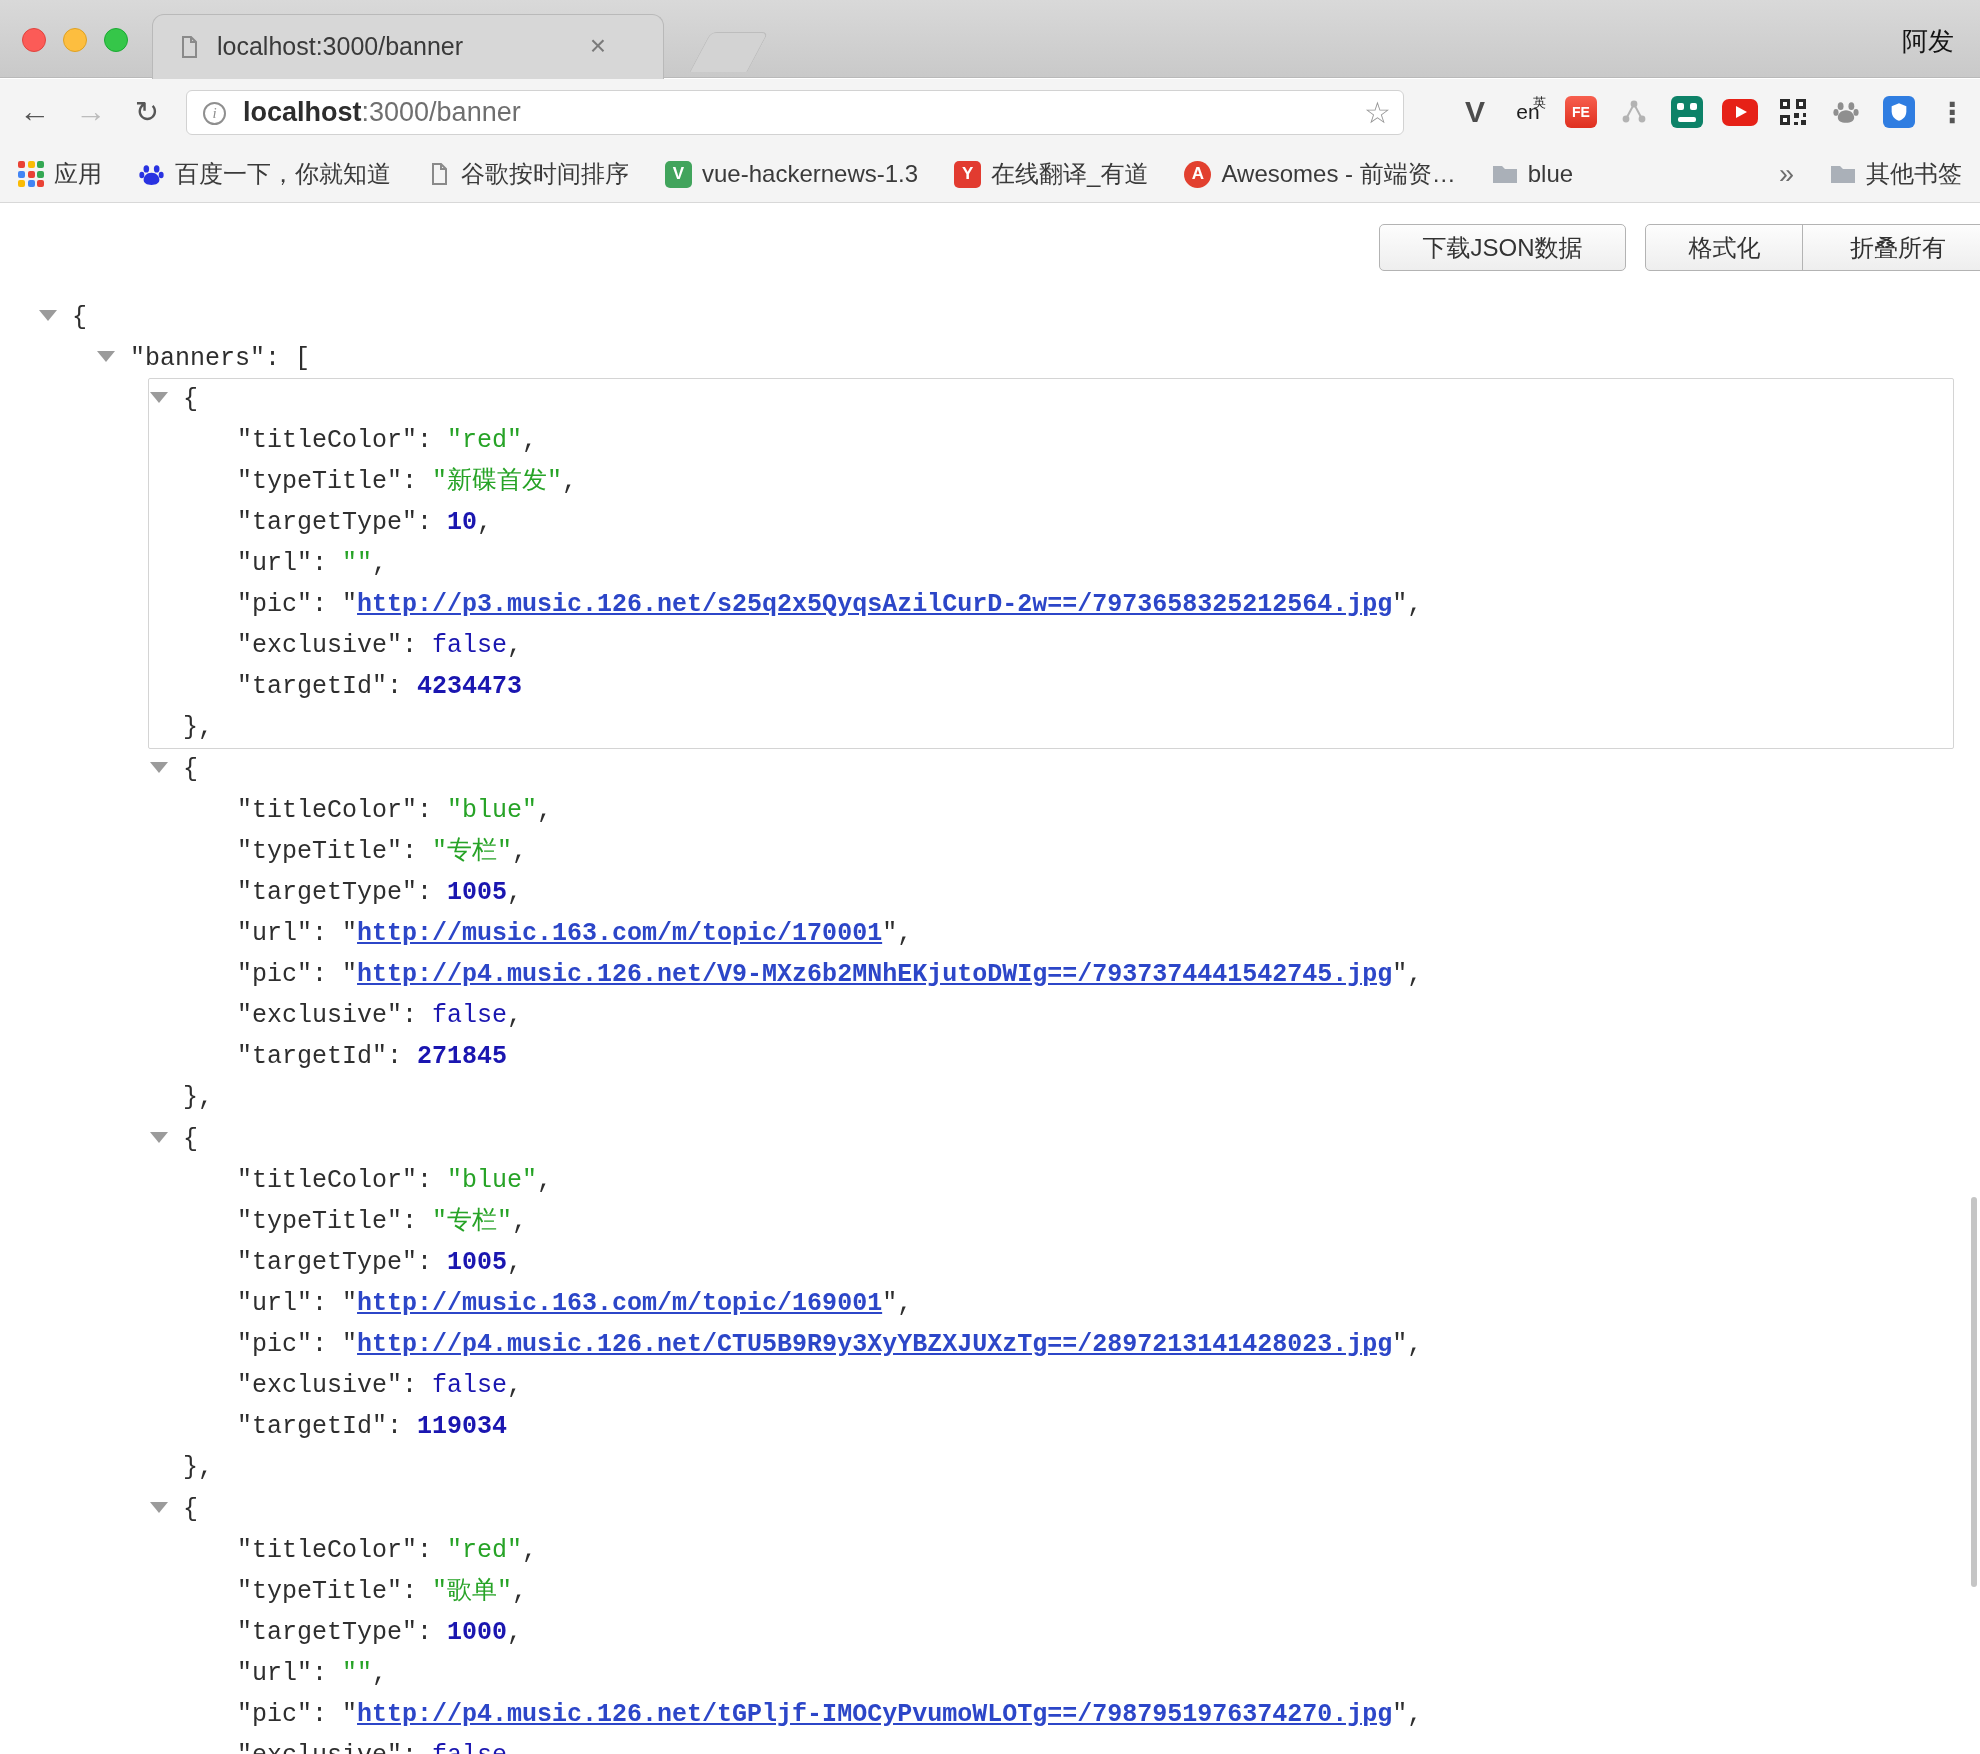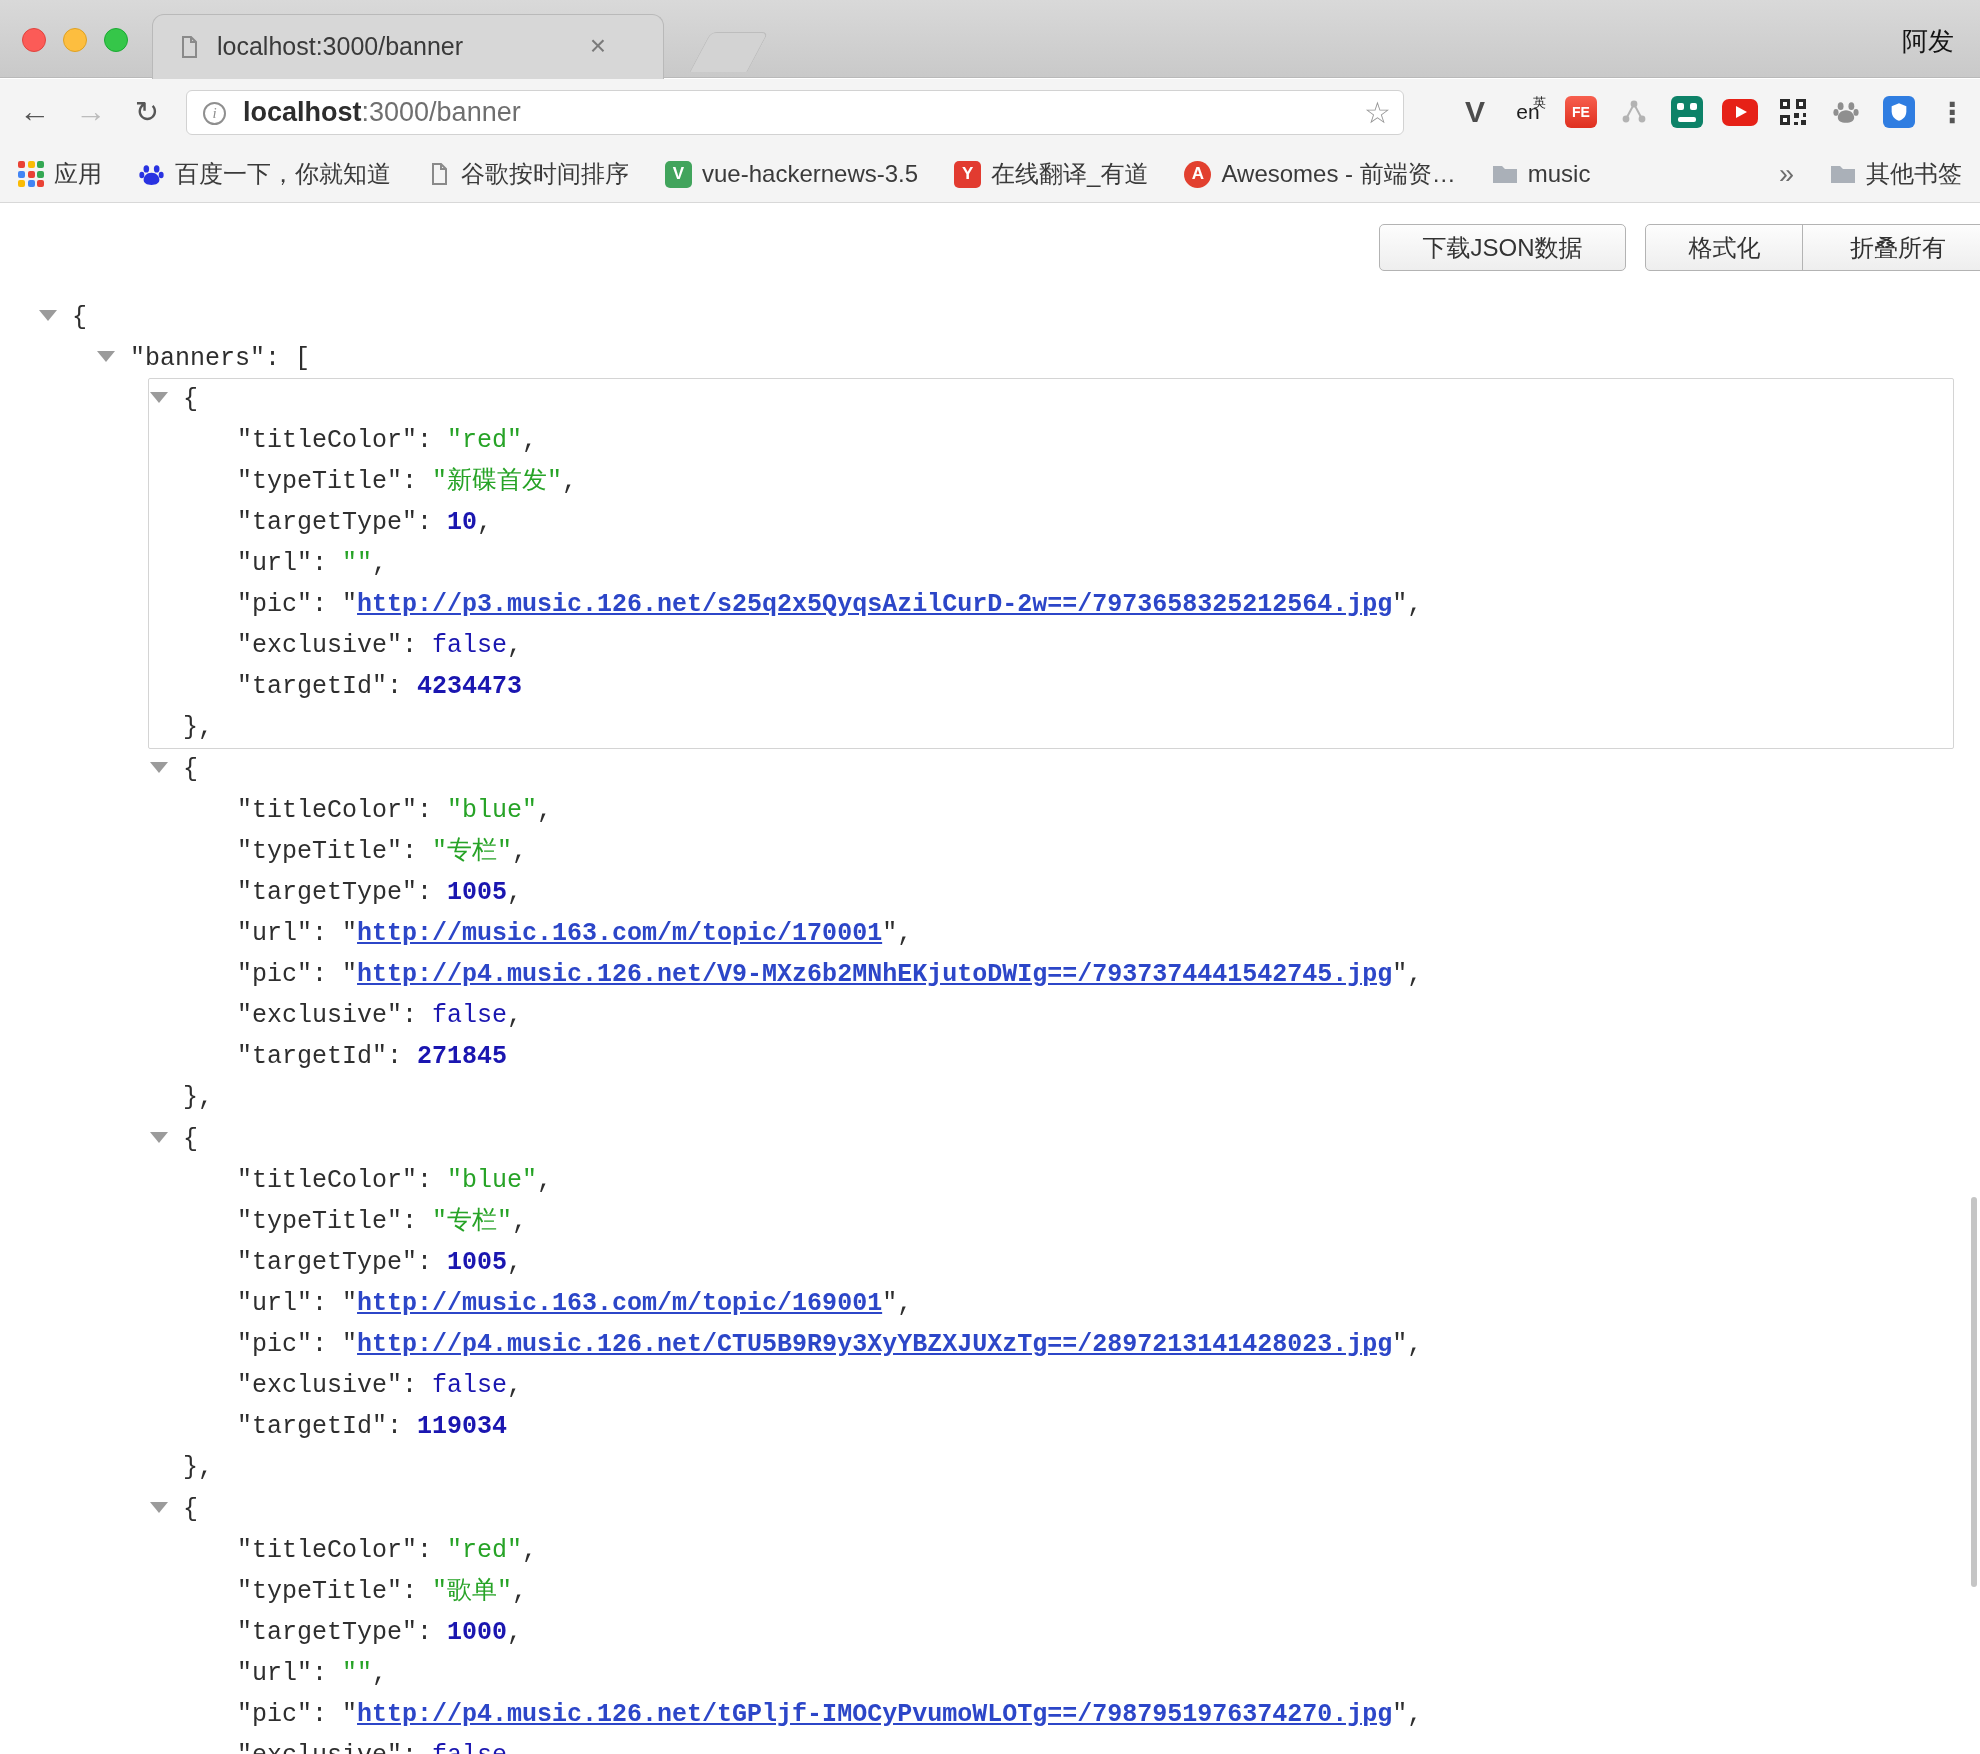--- a/index.html
+++ b/index.html
@@ -231,38 +231,38 @@
   <div class="bm-item">
     <svg width="24" height="24" viewBox="0 0 24 24">
       <path d="M6 2 h8 l5 5 v15 h-13 z" fill="none" stroke="#8a8a8a" stroke-width="2"></path>
       <path d="M14 2 v5 h5" fill="none" stroke="#8a8a8a" stroke-width="2"></path>
     </svg>
     <span>谷歌按时间排序</span>
   </div>
 
   <div class="bm-item">
     <span class="bm-letter-box bm-vue">V</span>
-    <span>vue-hackernews-3.5</span>
+    <span>vue-hackernews-1.3</span>
   </div>
 
   <div class="bm-item">
     <span class="bm-letter-box bm-youdao">Y</span>
     <span>在线翻译_有道</span>
   </div>
 
   <div class="bm-item">
     <span class="bm-letter-box bm-awesomes">A</span>
     <span>Awesomes - 前端资…</span>
   </div>
 
   <div class="bm-item">
     <svg width="26" height="22" viewBox="0 0 26 22">
       <path d="M1 3 h9 l3 3 h12 v14 h-24 z" fill="#aab0b8"></path>
     </svg>
-    <span>music</span>
+    <span>blue</span>
   </div>
 
   <div class="bm-item bm-spacer bm-chevron">»</div>
 
   <div class="bm-item">
     <svg width="26" height="22" viewBox="0 0 26 22">
       <path d="M1 3 h9 l3 3 h12 v14 h-24 z" fill="#aab0b8"></path>
     </svg>
     <span>其他书签</span>
   </div>

